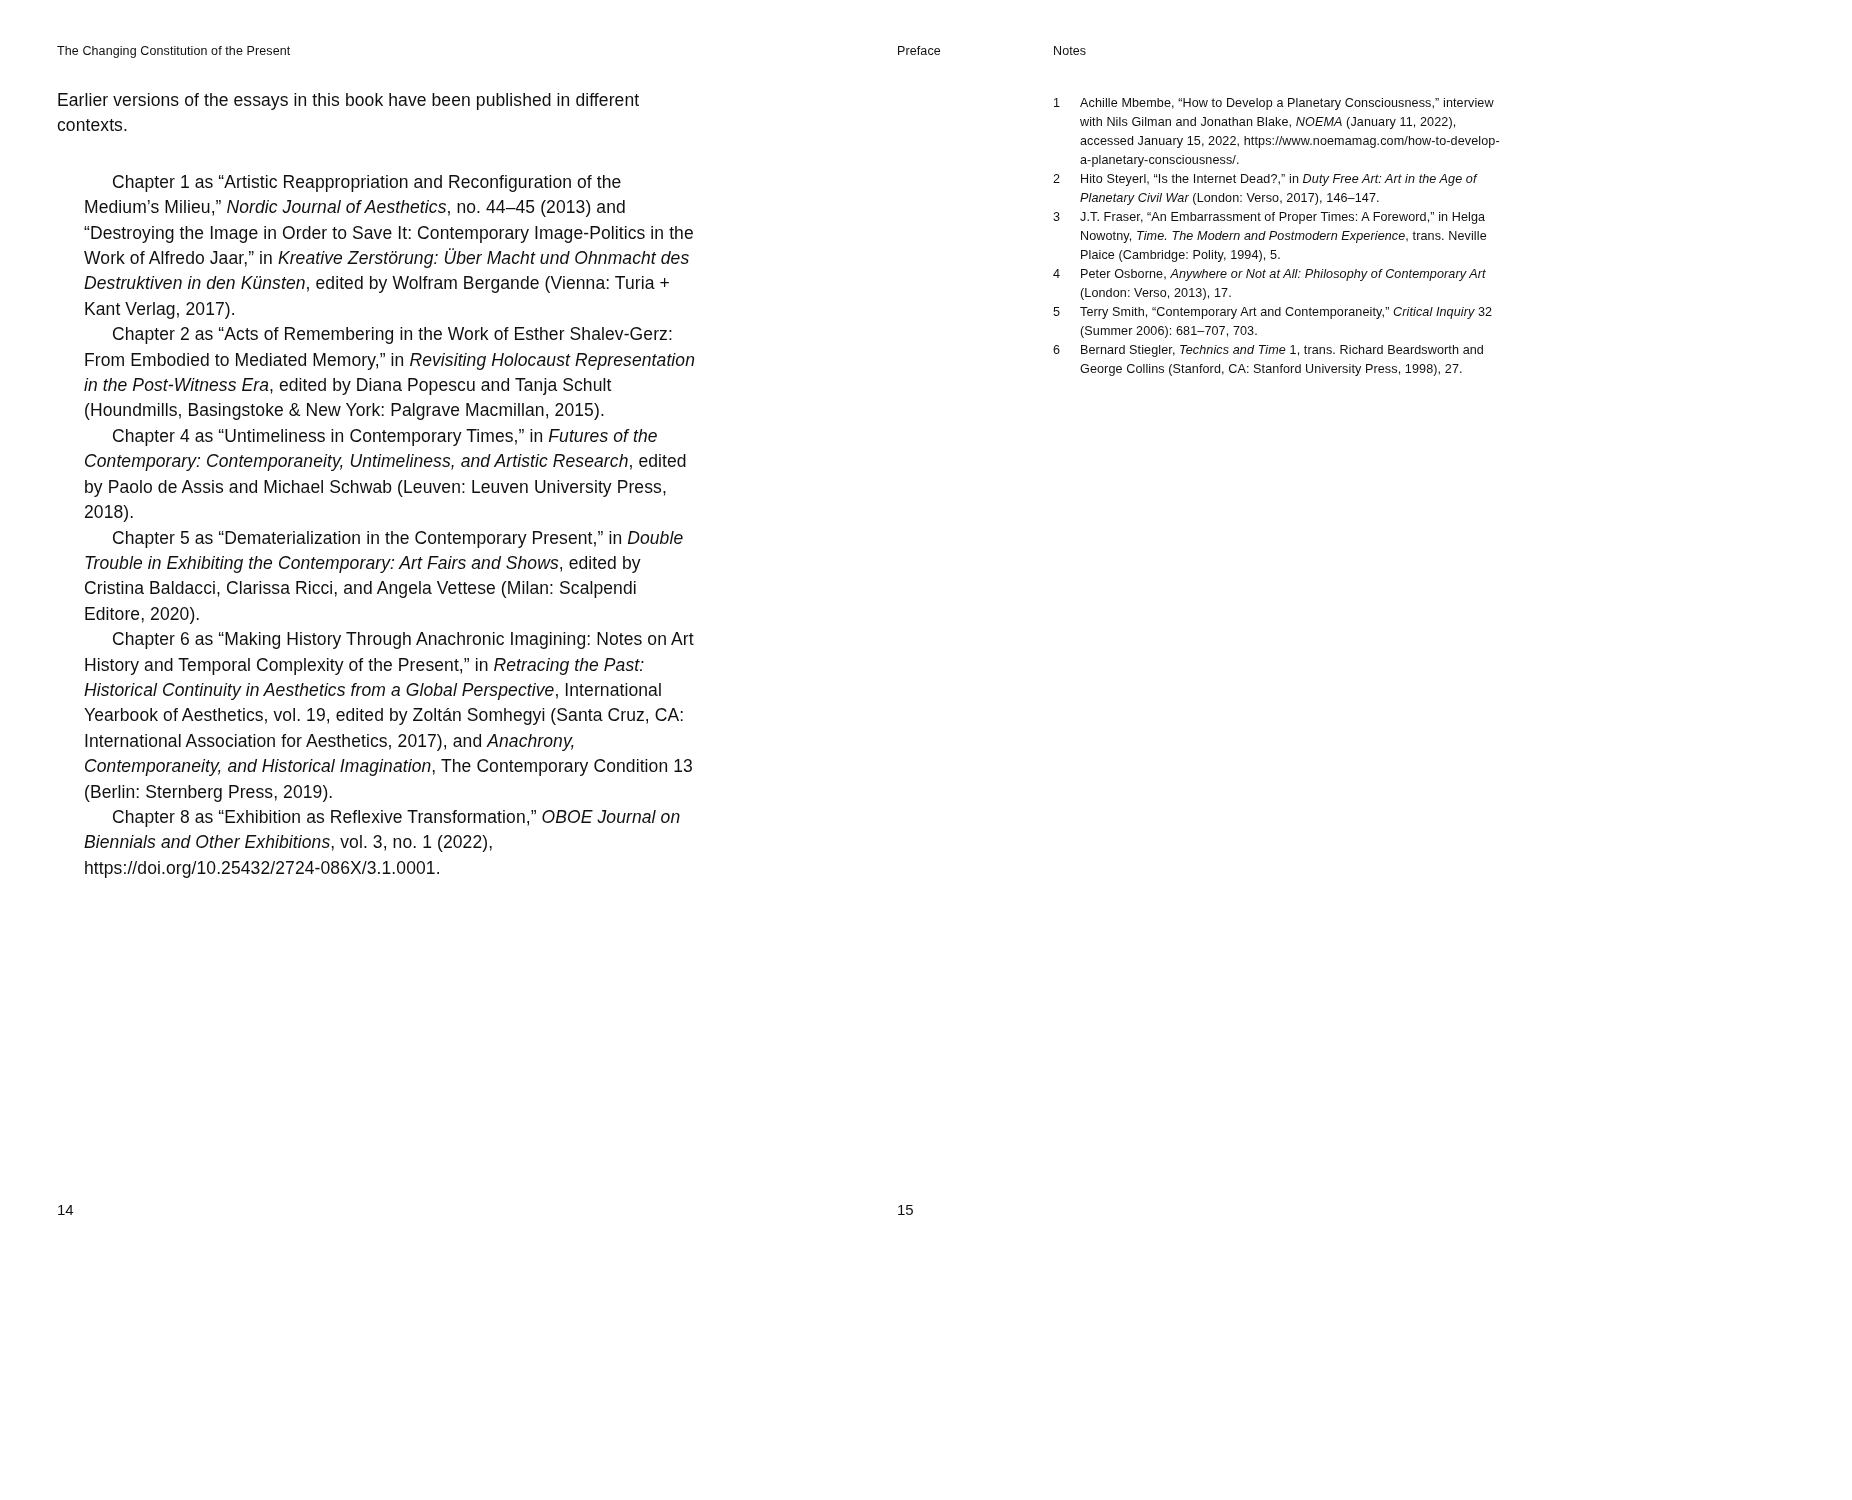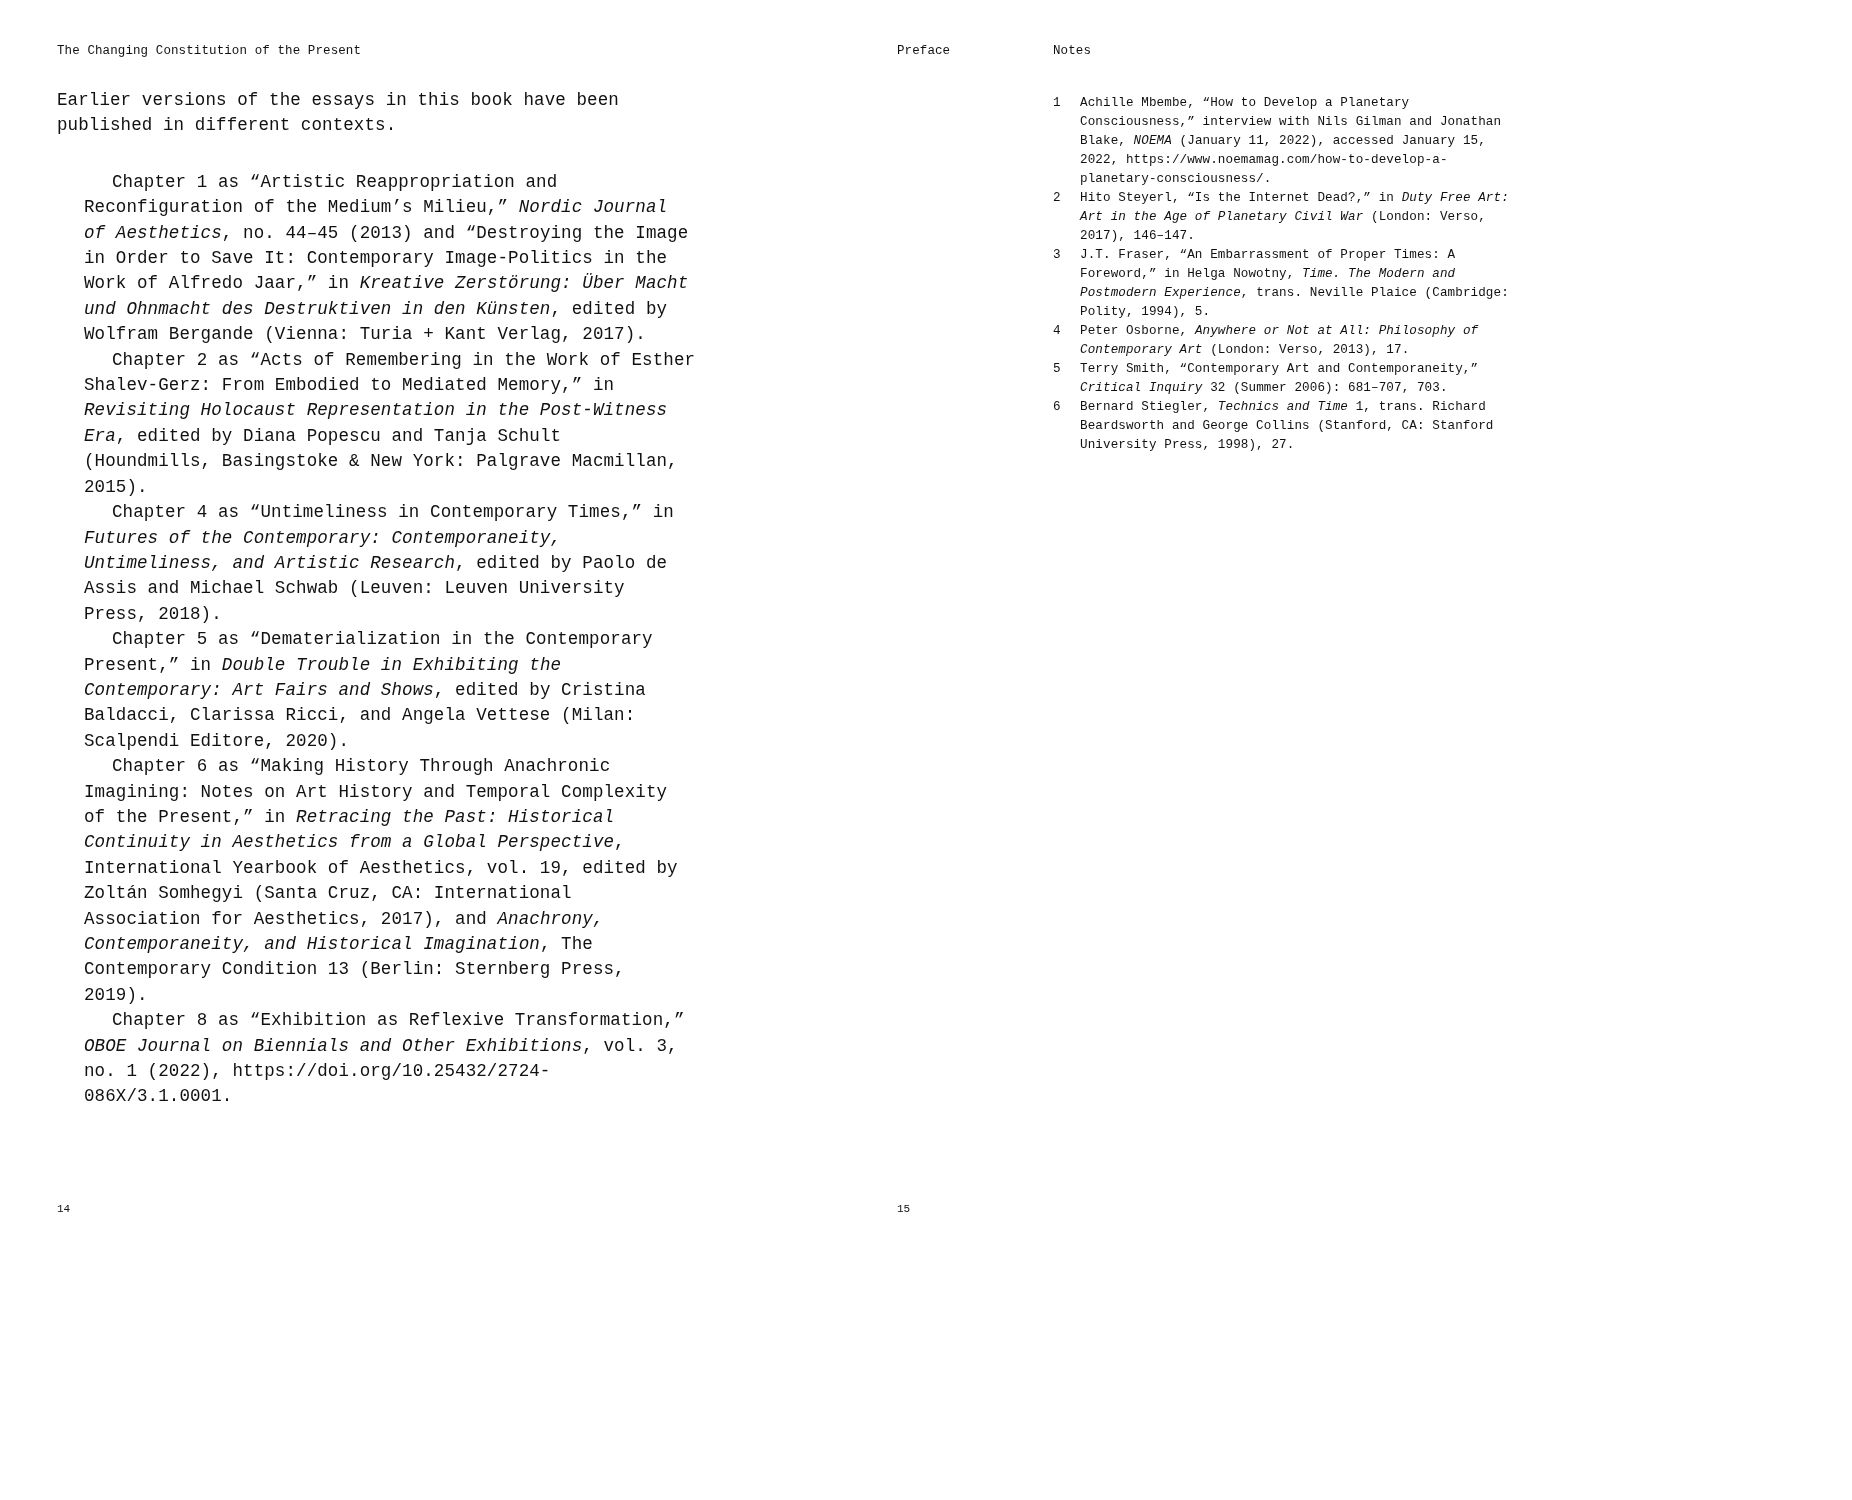--- a/index.html
+++ b/index.html
@@ -2,21 +2,21 @@
 <html><head>
 <meta charset="utf-8">
 <style>
   html, body { margin: 0; padding: 0; background: #ffffff; }
   .spread {
     position: relative;
     width: 1852px;
     height: 1500px;
     background: #ffffff;
     color: #111111;
-    font-family: Liberation Mono, monospace;
+    font-family: Liberation Sans, sans-serif;
     overflow: hidden;
   }
   .running-head {
     position: absolute;
     top: 44px;
     font-size: 12.5px;
     line-height: 15px;
     letter-spacing: 0.1px;
     white-space: nowrap;
   }
@@ -47,21 +47,21 @@
     line-height: 19px;
     letter-spacing: 0.1px;
   }
   .note { display: flex; align-items: flex-start; }
   .note-num { flex: none; width: 27px; }
   .note-text { flex: 1; }
 
   .pagenum {
     position: absolute;
     top: 1202px;
-    font-size: 11px;
+    font-size: 15px;
     line-height: 15px;
   }
   .pn-left  { left: 57px; }
   .pn-right { left: 897px; }
 </style>
 </head>
 <body>
 
 <div class="spread">
 

